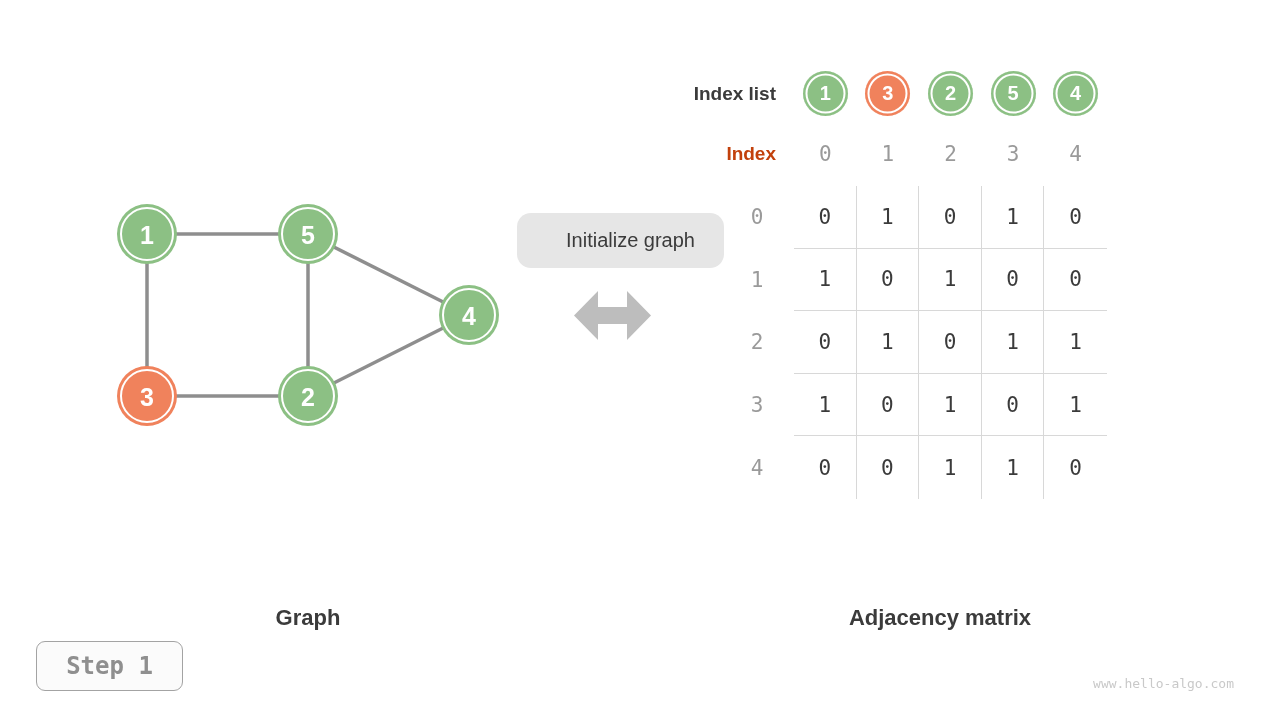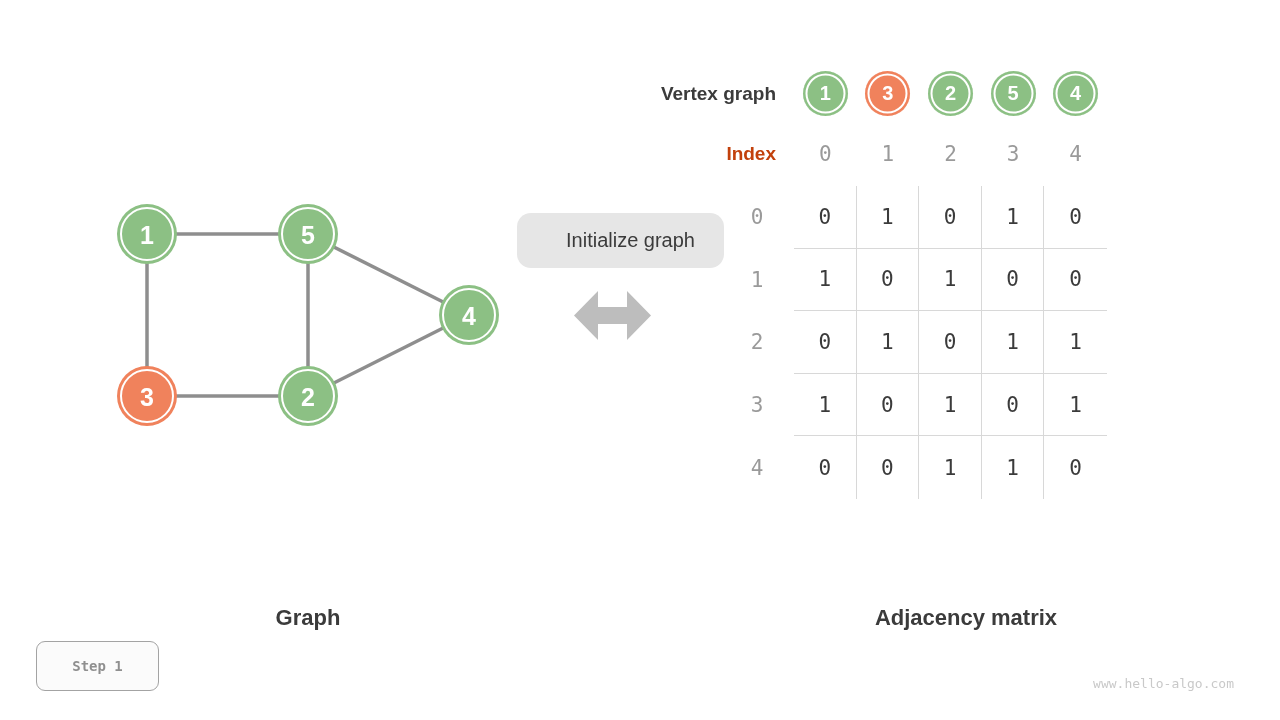--- a/index.html
+++ b/index.html
@@ -60,27 +60,27 @@
   }
   .mcell.bR{border-right:1px solid #d8d8d8;}
   .mcell.bB{border-bottom:1px solid #d8d8d8;}
 
   
   .caption{
     position:absolute;top:605px;width:400px;text-align:center;
     font-weight:bold;font-size:22px;color:#3b3b3b;
   }
   #graph-caption{left:108px;}
-  #matrix-caption{left:766px;}
+  #matrix-caption{left:740px;}
 
   #step-badge{
-    position:absolute;left:36px;top:641px;width:123px;height:50px;
+    position:absolute;left:36px;top:641px;width:147px;height:50px;
     border:1.5px solid #a3a3a3;border-radius:9px;background:#fbfbfb;
     display:flex;align-items:center;justify-content:center;
-    font-family:"DejaVu Sans Mono",monospace;font-weight:bold;font-size:14px;color:#8f8f8f;
+    font-family:"DejaVu Sans Mono",monospace;font-weight:bold;font-size:24px;color:#8f8f8f;
     box-sizing:border-box;
   }
   #watermark{
     position:absolute;right:46px;top:676px;
     font-family:"DejaVu Sans Mono",monospace;font-size:13px;color:#c9c9c9;
   }
 </style>
 </head>
 <body>
 
@@ -119,21 +119,21 @@
         <text x="308" y="396" fill="#ffffff" text-anchor="middle" dominant-baseline="central" dy="1" font-family="&quot;Liberation Sans&quot;,sans-serif" font-size="25" font-weight="bold">2</text>
       </g>
     </svg>
 
   <div id="init-box">Initialize graph</div>
 
   <svg id="arrow-svg" viewBox="0 0 77 49">
     <polygon id="arrow-poly" points="0,24.5 24,0 24,16 53,16 53,0 77,24.5 53,49 53,33 24,33 24,49" fill="#bdbdbd"></polygon>
   </svg>
 
-  <div id="vertex-list-label" class="side-label">Vertex graph</div>
+  <div id="vertex-list-label" class="side-label">Index list</div>
   <div id="vertex-list">
       <div class="vslot">
         <div class="vcircle" style="background: rgb(140, 192, 132); box-shadow: rgb(140, 192, 132) 0px 0px 0px 2.5px inset, rgb(255, 255, 255) 0px 0px 0px 4.5px inset;">1</div>
       </div>
       <div class="vslot">
         <div class="vcircle" style="background: rgb(240, 130, 92); box-shadow: rgb(240, 130, 92) 0px 0px 0px 2.5px inset, rgb(255, 255, 255) 0px 0px 0px 4.5px inset;">3</div>
       </div>
       <div class="vslot">
         <div class="vcircle" style="background: rgb(140, 192, 132); box-shadow: rgb(140, 192, 132) 0px 0px 0px 2.5px inset, rgb(255, 255, 255) 0px 0px 0px 4.5px inset;">2</div>
       </div>

